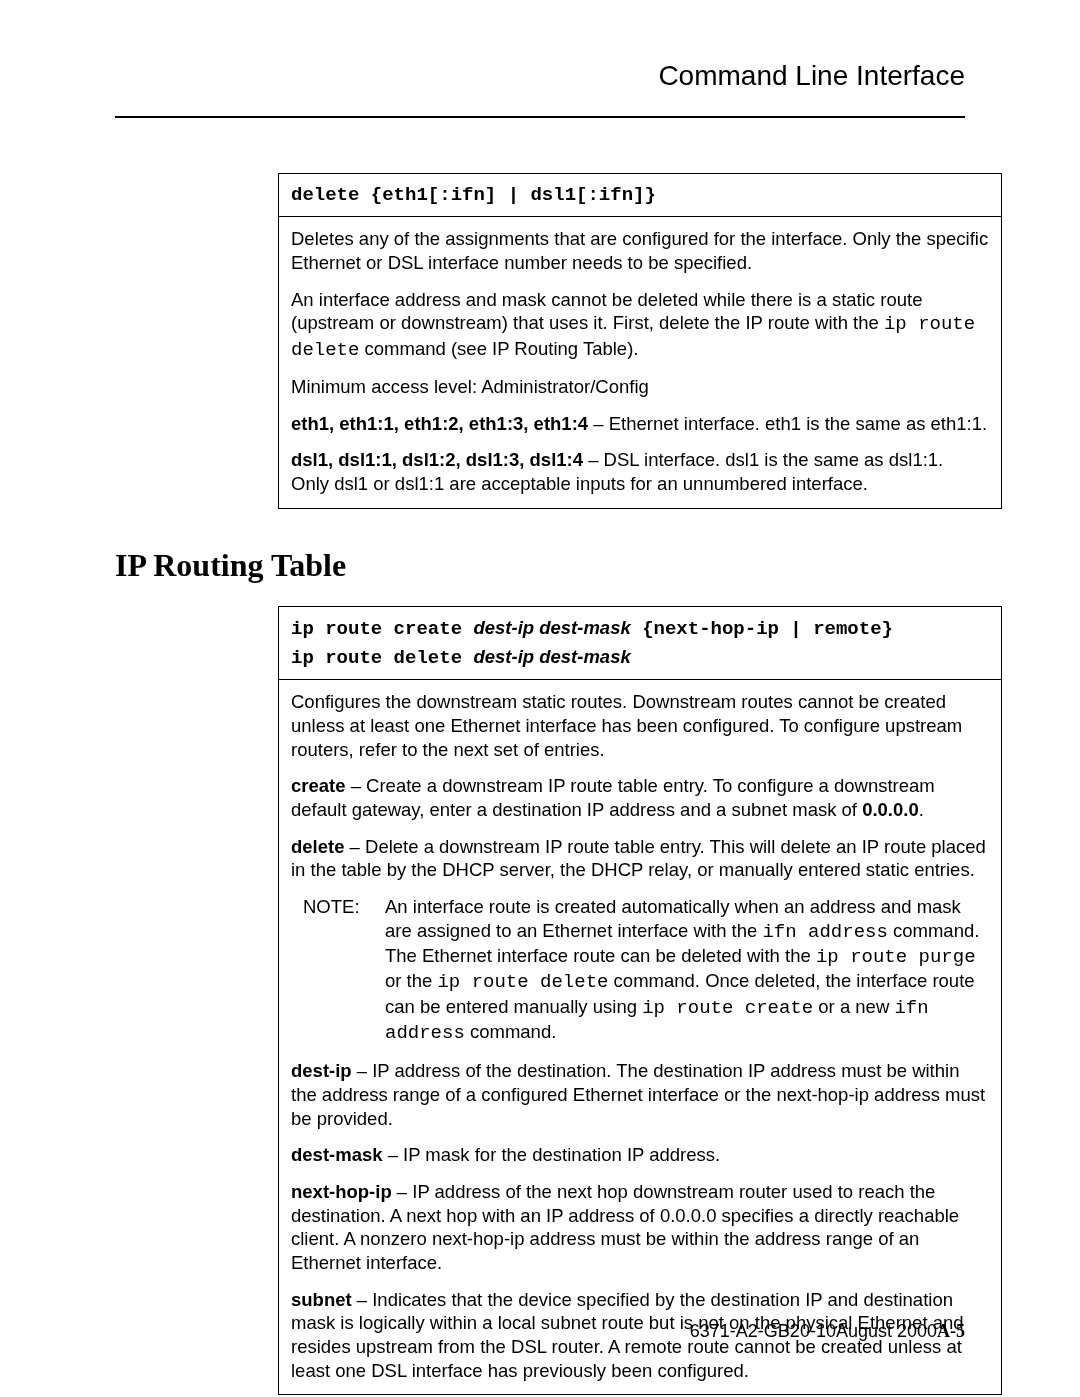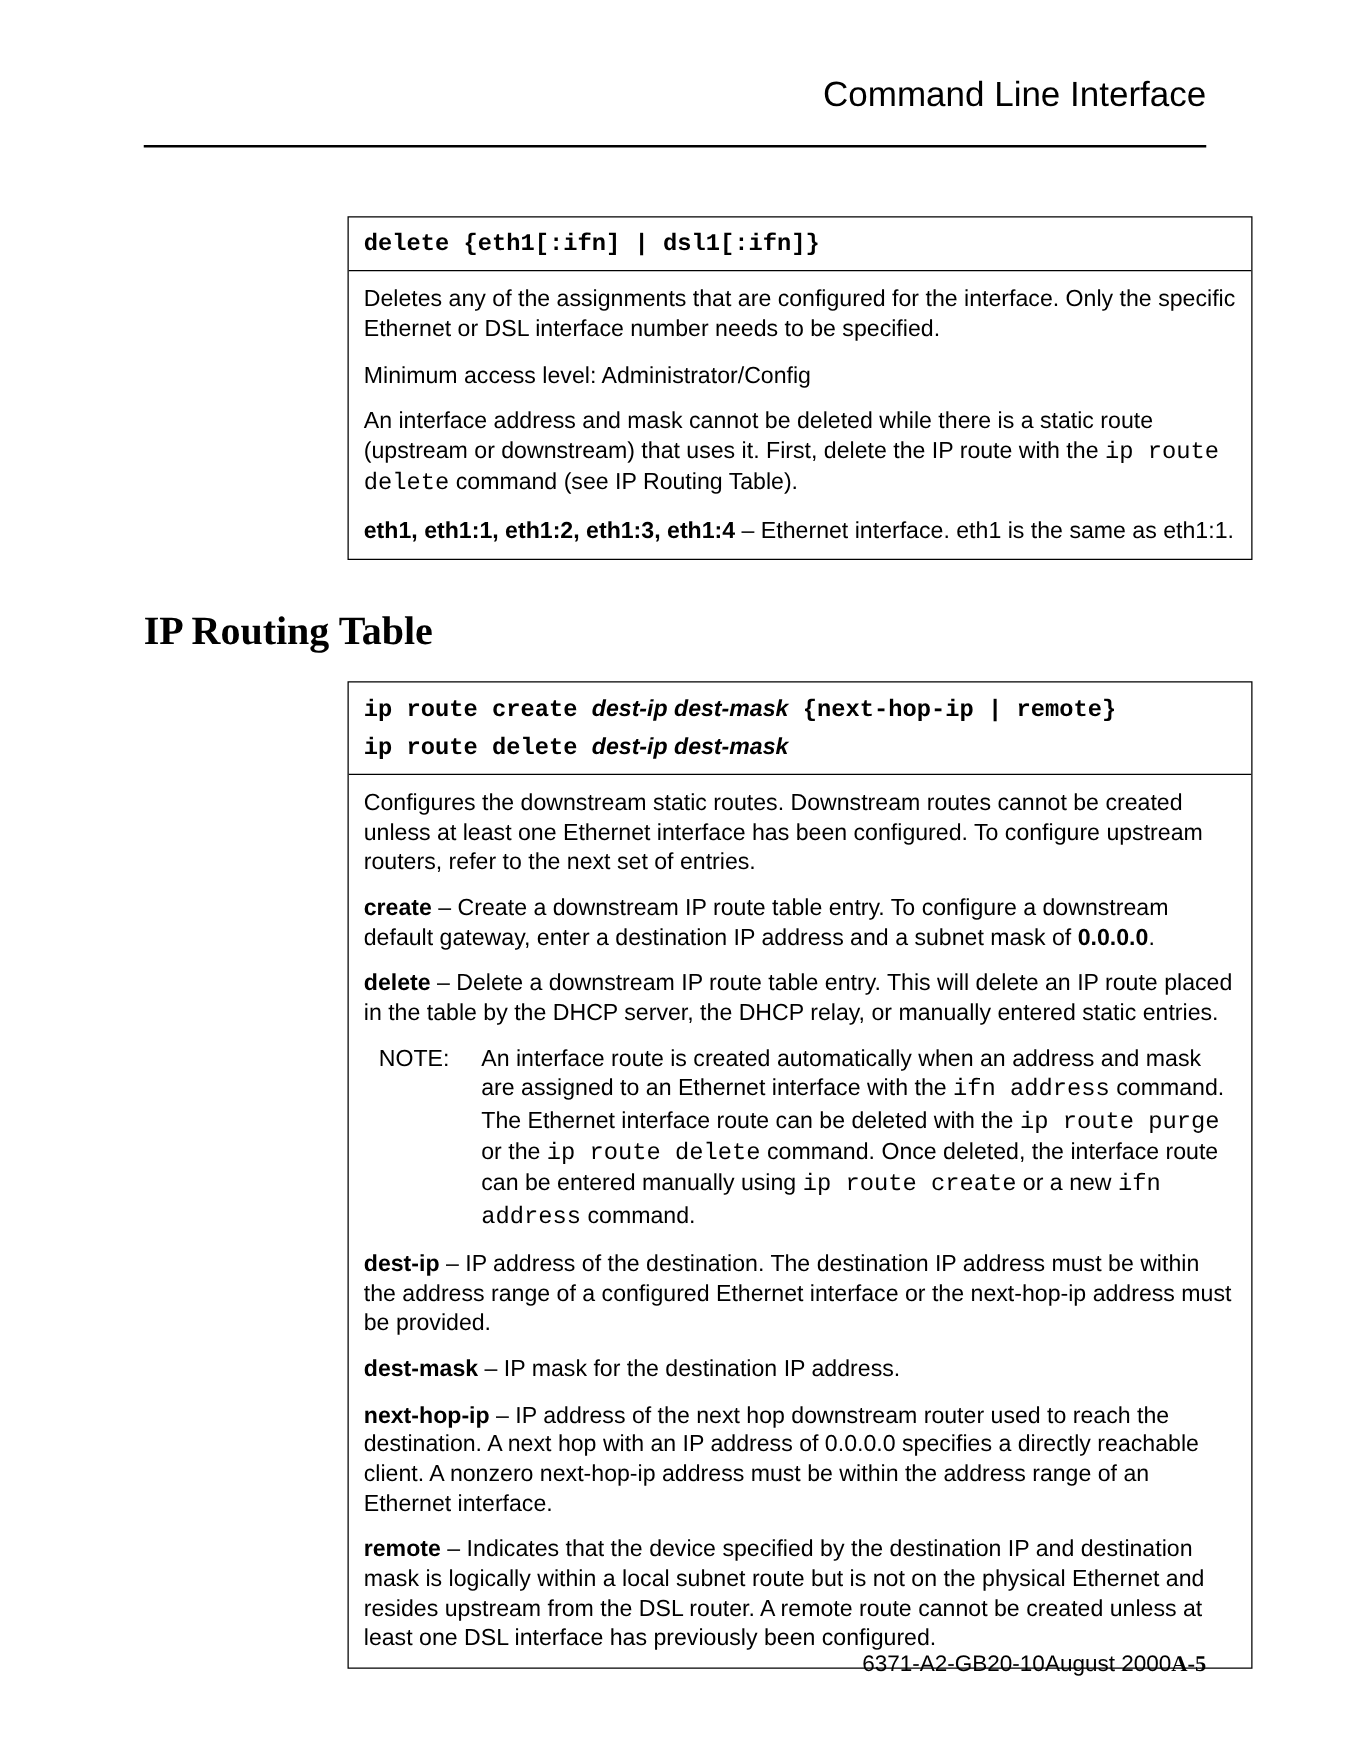--- a/index.html
+++ b/index.html
@@ -86,26 +86,30 @@
 <div class="page">
   <div class="header-title">Command Line Interface</div>
   <div class="header-line"></div>
 
   <div class="gap-top"></div>
 
   <div class="cmd-table">
     <div class="cmd-header">delete {eth1[:ifn] | dsl1[:ifn]}</div>
     <div class="cmd-body">
       <p class="para">Deletes any of the assignments that are configured for the interface. Only the specific Ethernet or DSL interface number needs to be specified.</p>
-      <p class="para">Minimum access level:  Administrator/Config</p>
       <p class="para">
         <span>An interface address and mask cannot be deleted while there is a static route (upstream or downstream) that uses it. First, delete the IP route with the </span><span class="mono">ip route delete</span><span> command (see IP Routing Table).</span>
       </p>
+      <p class="para">Minimum access level:  Administrator/Config</p>
       <p class="para">
         <span class="bold">eth1, eth1:1, eth1:2, eth1:3, eth1:4</span><span> – Ethernet interface. eth1 is the same as eth1:1.</span>
+      </p>
+      <p class="para">
+        <span class="bold">dsl1, dsl1:1, dsl1:2, dsl1:3, dsl1:4</span><span> – DSL interface. dsl1 is the same as dsl1:1.</span><br>
+        <span>Only dsl1 or dsl1:1 are acceptable inputs for an unnumbered interface.</span>
       </p>
     </div>
   </div>
 
   <h2 class="section-heading">IP Routing Table</h2>
 
   <div class="cmd-table">
     <div class="cmd-header">
       <div>
         <span>ip route create </span><span class="italic" style="font-family:Arial,Helvetica,sans-serif;font-size:18.5px">dest-ip dest-mask</span><span> {next-hop-ip | remote}</span>
@@ -131,21 +135,21 @@
       <p class="para">
         <span class="bold">dest-ip</span><span> – IP address of the destination. The destination IP address must be within the address range of a configured Ethernet interface or the next-hop-ip address must be provided.</span>
       </p>
       <p class="para">
         <span class="bold">dest-mask</span><span> – IP mask for the destination IP address.</span>
       </p>
       <p class="para">
         <span class="bold">next-hop-ip</span><span> – IP address of the next hop downstream router used to reach the destination. A next hop with an IP address of 0.0.0.0 specifies a directly reachable client. A nonzero next-hop-ip address must be within the address range of an Ethernet interface.</span>
       </p>
       <p class="para">
-        <span class="bold">remote</span><span> – Indicates that the device specified by the destination IP and destination mask is logically within a local subnet route but is not on the physical Ethernet and resides upstream from the DSL router. A remote route cannot be created unless at least one DSL interface has previously been configured.</span>
+        <span class="bold">subnet</span><span> – Indicates that the device specified by the destination IP and destination mask is logically within a local subnet route but is not on the physical Ethernet and resides upstream from the DSL router. A remote route cannot be created unless at least one DSL interface has previously been configured.</span>
       </p>
 
     </div>
   </div>
 </div>
 
 <div class="footer">
   <span>6371-A2-GB20-10</span>
   <span>August 2000</span>
   <span class="pageno">A-5</span>

